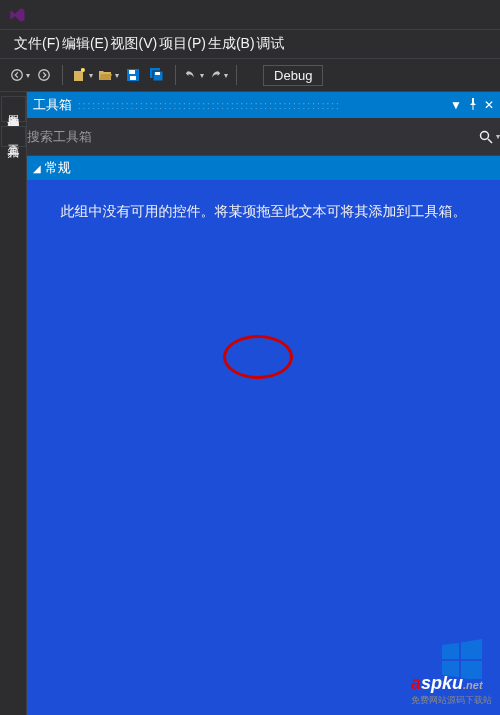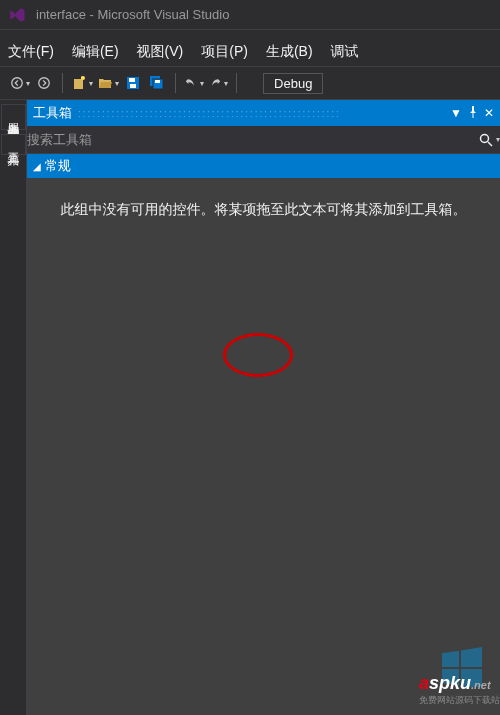--- a/index.html
+++ b/index.html
@@ -32,23 +32,22 @@
     .titlebar .title {
       color: #999999;
       font-size: 13px;
     }
     
     .menubar {
       height: 28px;
       background: #2d2d30;
       display: flex;
       align-items: center;
-      gap: 18px;
-      padding: 0 8px;
-      margin-top: 8px;
+      gap: 2px;
+      padding: 0 14px;
     }
     .menubar span {
       color: #f1f1f1;
       font-size: 14px;
       cursor: default;
     }
     
     .toolbar {
       height: 34px;
       background: #2d2d30;
@@ -145,21 +144,21 @@
     .panel-header .icons {
       display: flex;
       gap: 6px;
       align-items: center;
     }
     .panel-header .icons span {
       font-size: 12px;
       cursor: default;
     }
     .searchbox {
-      height: 28px;
+      height: 38px;
       background: #333337;
       display: flex;
       align-items: center;
       padding: 0 0;
       border-bottom: 1px solid #3f3f46;
     }
     .searchbox input {
       flex: 1;
       background: transparent;
       border: none;
@@ -184,21 +183,21 @@
       padding: 0 6px;
       color: #fff;
       font-size: 13px;
     }
     .category .tri {
       font-size: 10px;
       margin-right: 4px;
     }
     .content-area {
       flex: 1;
-      background: #404040;
+      background: #1d4ed8;
       position: relative;
       overflow: hidden;
     }
     .empty-text {
       text-align: center;
       color: #f1f1f1;
       font-size: 14px;
       padding: 20px 18px 0 18px;
       line-height: 1.6;
     }
@@ -207,21 +206,21 @@
       left: 196px;
       top: 155px;
       width: 70px;
       height: 44px;
       border: 3px solid #cc0000;
       border-radius: 50%;
     }
     
     .watermark {
       position: absolute;
-      right: 0;
+      right: 8px;
       bottom: 8px;
       font-size: 18px;
       font-style: italic;
       font-weight: bold;
       color: #fff;
     }
     .watermark .aspku-a { color: #e60012; }
     .watermark .aspku-rest { color: #fff; }
     .watermark .sub {
       font-size: 9px;
@@ -242,21 +241,20 @@
   </style>
 </head>
 <body>
 
 <div class="titlebar">
   <span class="vs-logo">
     <svg viewBox="0 0 24 24" width="18" height="18">
       <path fill="#68217a" d="M17 3l-9 9 9 9 5-2V5l-5-2zM7 8L3 6v12l4-2 3-4-3-4z"></path>
     </svg>
   </span>
-  <span class="title">interface - Microsoft Visual Studio</span>
 </div>
 
 <div class="menubar">
   <span>文件(F)</span>
   <span>编辑(E)</span>
   <span>视图(V)</span>
   <span>项目(P)</span>
   <span>生成(B)</span>
   <span>调试</span>
 </div>

